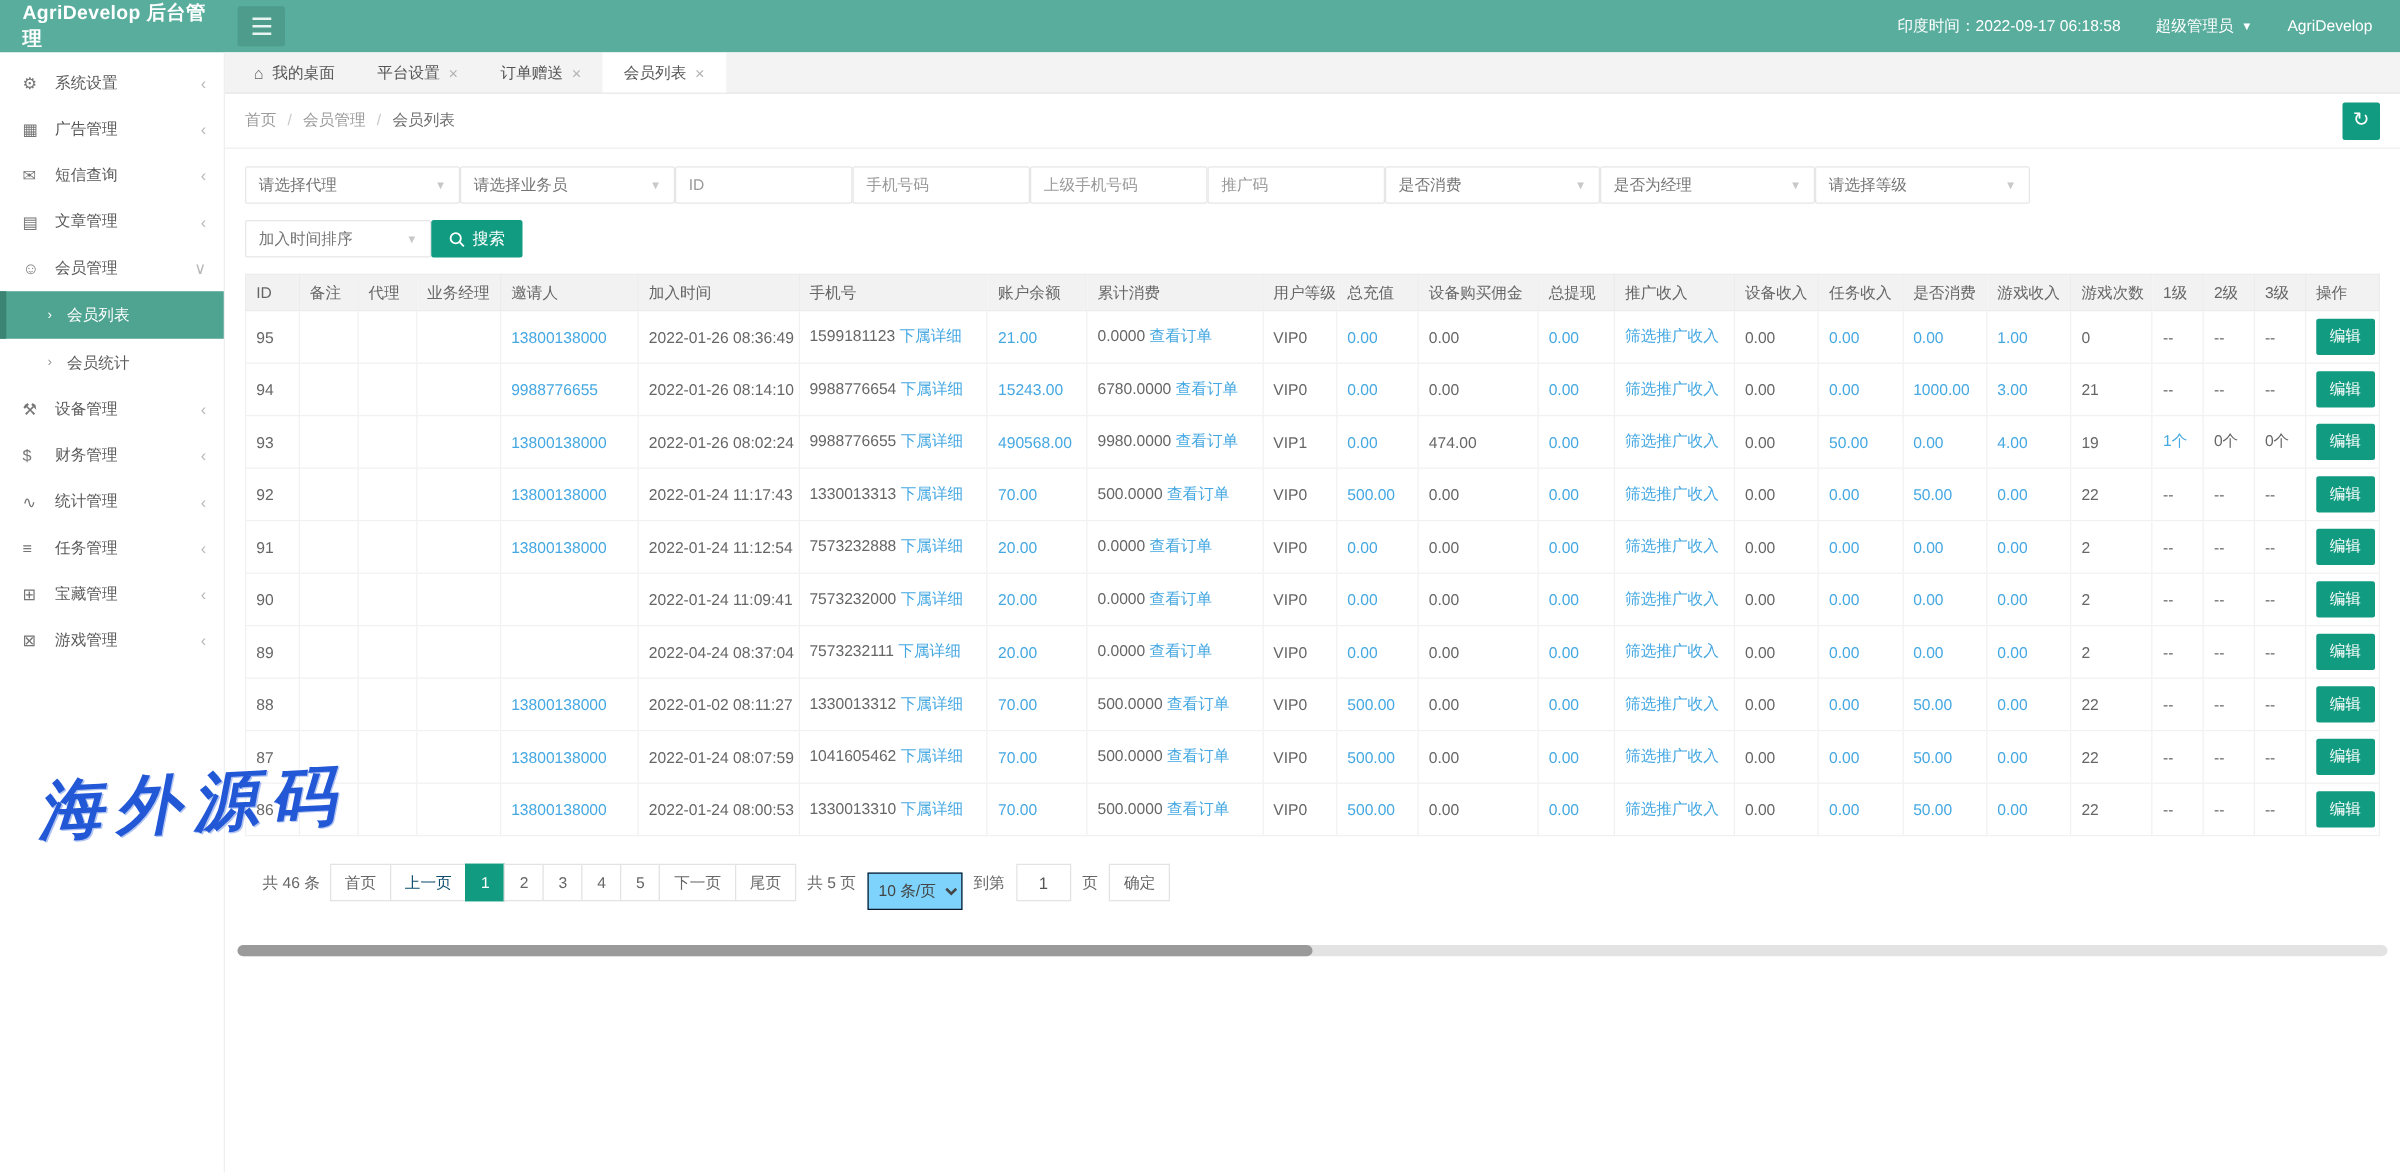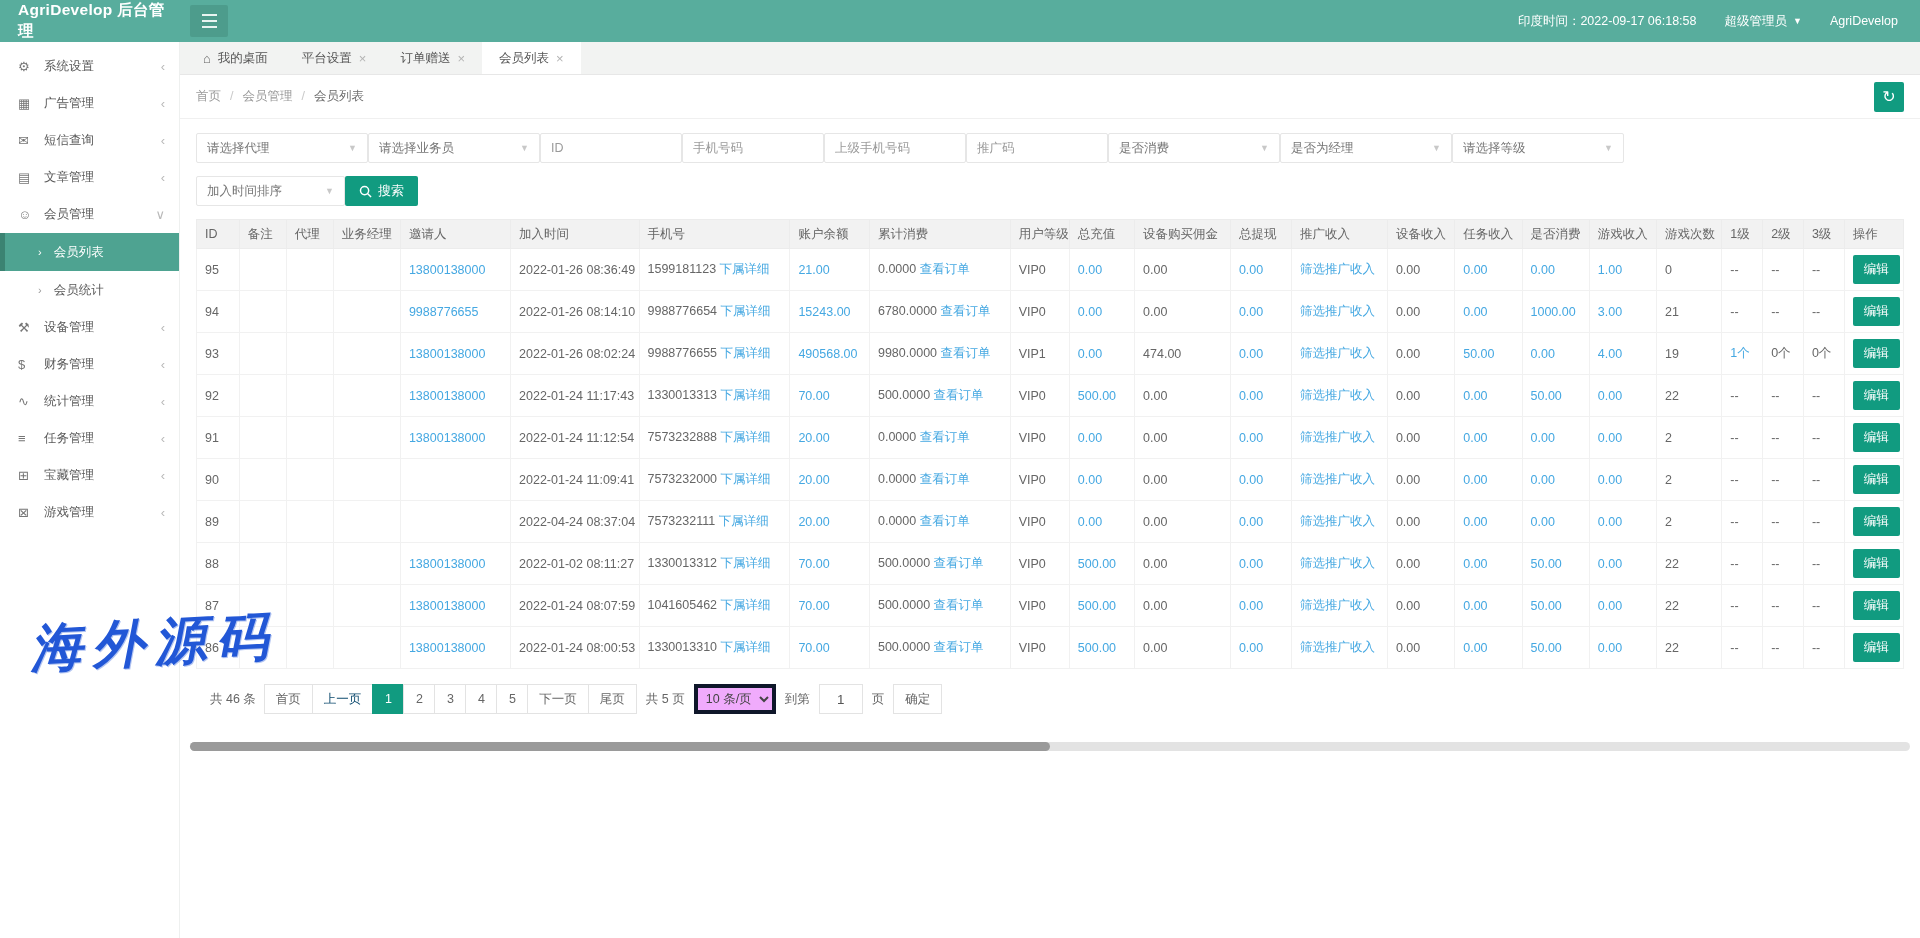--- a/index.html
+++ b/index.html
@@ -62,21 +62,21 @@
   .num-blue { color:#45a8e2; }
   .edit-btn { background:#119b80; color:#fff; border:none; border-radius:2px; padding:6px 11px; font-size:12.5px; cursor:pointer; font-family:inherit; }
 
   
   .pagination { display:flex; align-items:center; gap:9px; margin:15px 16px 0 30px; color:#666; }
   .pg-btn { min-width:32px; height:30px; padding:0 11px; border:1px solid #e3e3e3; background:#fff; color:#666; display:flex; align-items:center; justify-content:center; cursor:pointer; font-size:12.5px; font-family:inherit; }
   .pg-btn.disabled { color:#0c4a6e; cursor:default; }
   .pg-btn.active { background:#119b80; border-color:#119b80; color:#fff; }
   .pg-group { display:flex; }
   .pg-group .pg-btn { margin-left:-1px; }
-  .per-page { height:30px; border:4px solid #0f172a; background:#f0abfc; color:#444; font-size:12.5px; font-family:inherit; padding:0 4px; }
+  .per-page { height:30px; border:1px solid #0f172a; background:#7dd3fc; color:#444; font-size:12.5px; font-family:inherit; padding:0 4px;margin-top:14px; }
   .goto-input { width:44px; height:30px; border:1px solid #e3e3e3; text-align:center; color:#555; font-family:inherit; outline:none; }
 
   
   .hscroll-track { margin:28px 10px 0 10px; height:9px; background:#e3e3e3; border-radius:5px; position:relative; }
   .hscroll-thumb { position:absolute; left:0; top:0; height:9px; width:50%; background:#9a9a9a; border-radius:5px; cursor:pointer; }
 
   
   .watermark { position:absolute; left:30px; top:608px; font-family:"DejaVu Serif","Liberation Serif",serif; font-style:italic; font-weight:bold; font-size:52px; color:#2257d6; letter-spacing:10px; transform:rotate(-3deg); z-index:40; pointer-events:none; text-shadow:1px 1px 0 rgba(34,87,214,.35); }
 </style>
 </head>

